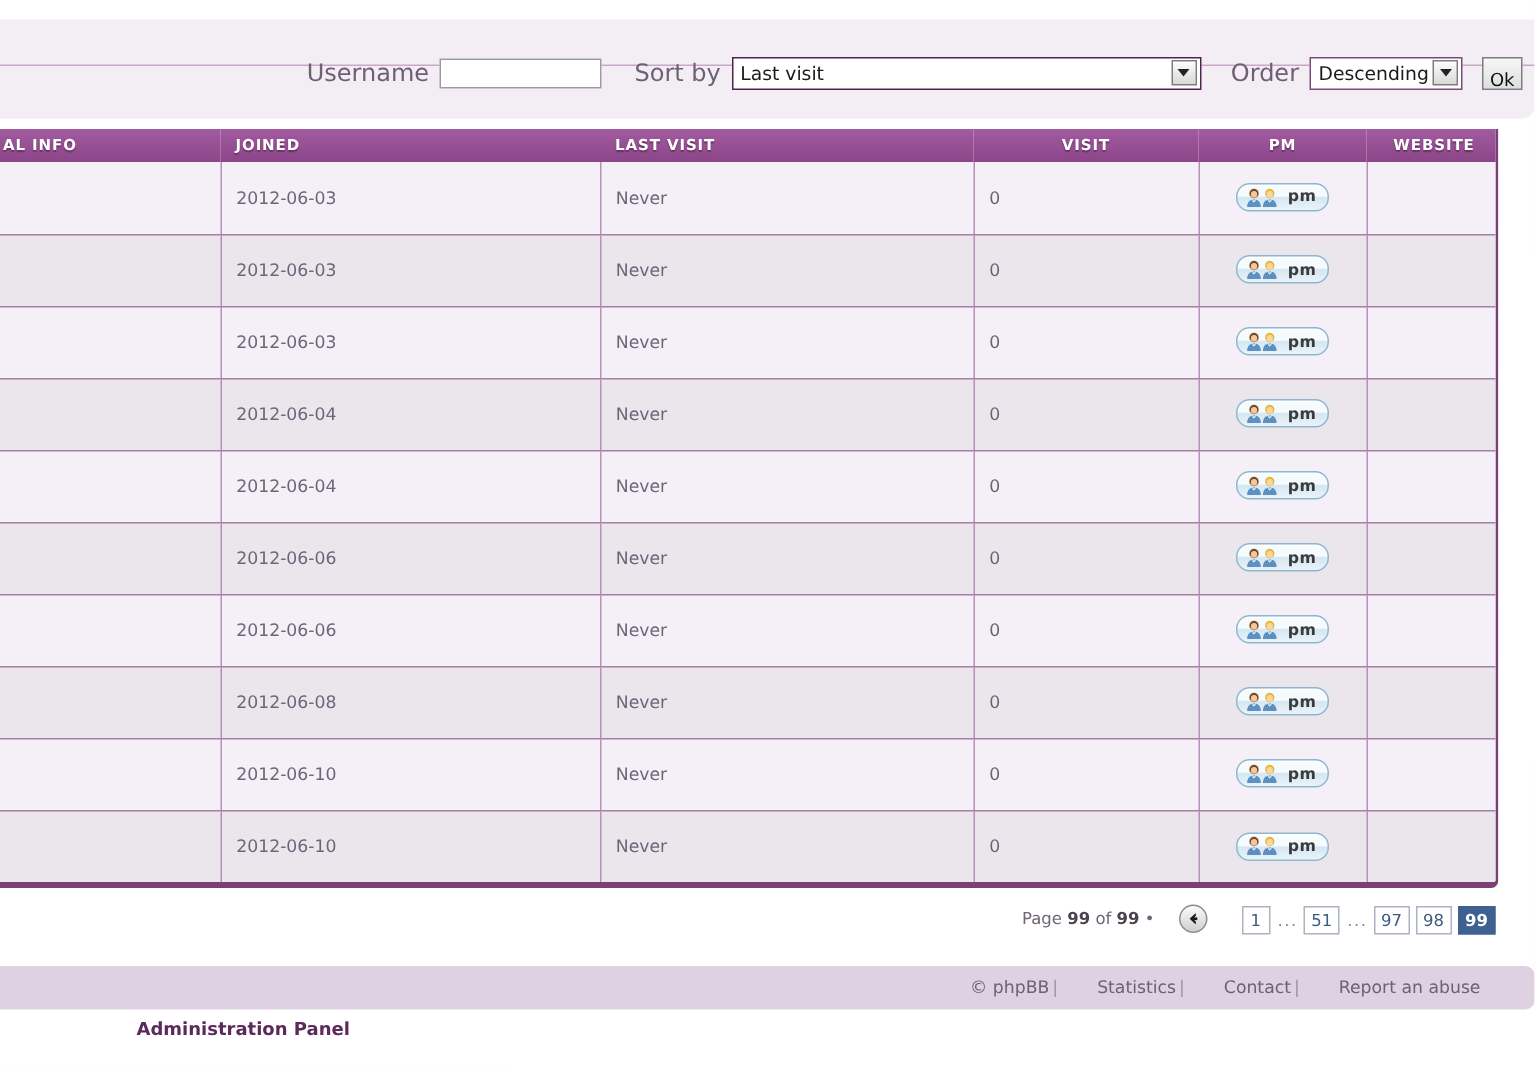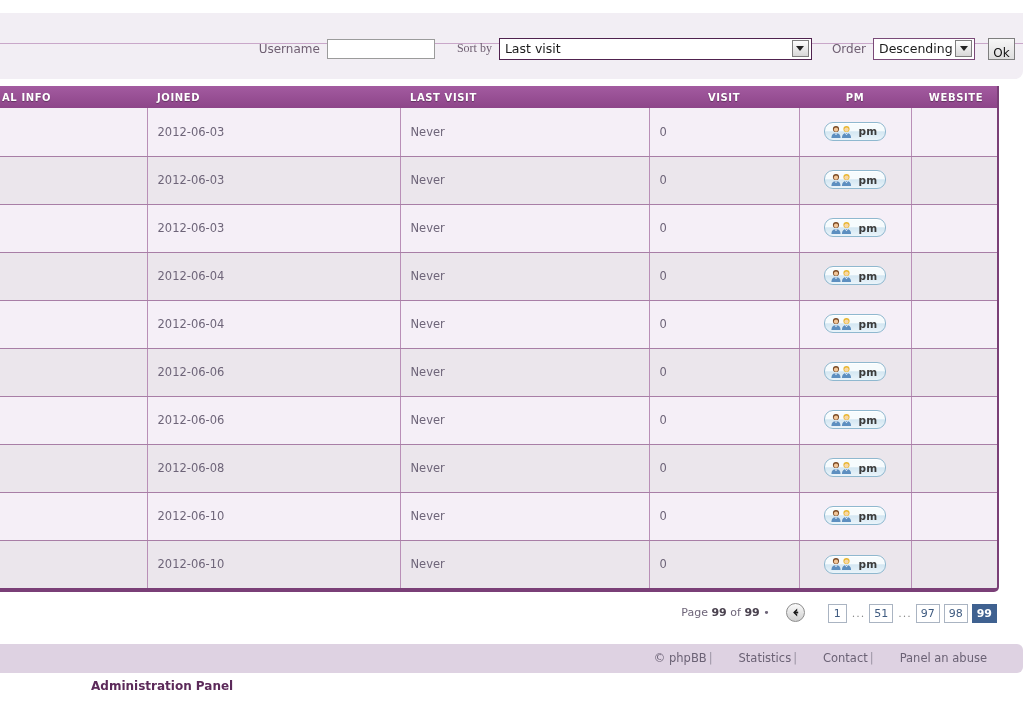--- a/index.html
+++ b/index.html
@@ -36,26 +36,26 @@
     position: absolute;
     left: 0; top: 31px;
     width: 1023px; height: 35px;
     display: flex;
     align-items: center;
     justify-content: flex-end;
     padding-right: 8px;
     gap: 0;
   }
   .f-label {
-    font-size: 12px;
+    font-size: 16px;
     color: #6f5f72;
     padding: 0 7px 0 0;
     white-space: nowrap;
   }
-  .f-label.sortby { padding-left: 22px; font-family: Liberation Serif, serif; }
+  .f-label.sortby { padding-left: 22px; }
   .f-label.order  { padding-left: 20px; }
 
   input.text-input {
     width: 108px; height: 20px;
     border: 1px solid #9b9b9b;
     background: #fff;
     font-family: "DejaVu Sans", "Liberation Sans", sans-serif;
     font-size: 12px;
     color: #222;
     padding: 0 3px;
@@ -553,18 +553,18 @@
       <svg width="11" height="11" viewBox="0 0 11 11" aria-hidden="true">
         <path d="M7.2 1.6 L3.1 5.5 L7.2 9.4 L7.2 7.3 L5.1 5.5 L7.2 3.7 Z" fill="#1a1a1a"></path>
         <rect x="4.2" y="4.6" width="4" height="1.8" fill="#1a1a1a"></rect>
       </svg>
     </span>
     <span id="pagenums"><span class="pg">1</span><span class="pg-dots">...</span><span class="pg">51</span><span class="pg-dots">...</span><span class="pg">97</span><span class="pg">98</span><span class="pg active">99</span></span>
   </div>
 
   <div class="footer-bar"></div>
   <div class="footer-links">
-    <span>© phpBB</span><span class="sep">|</span><a href="#">Statistics</a><span class="sep">|</span><a href="#">Contact</a><span class="sep">|</span><a href="#">Panel an abuse</a>
+    <span>© phpBB</span><span class="sep">|</span><a href="#">Statistics</a><span class="sep">|</span><a href="#">Contact</a><span class="sep">|</span><a href="#">Report an abuse</a>
   </div>
 
   <div class="admin-panel">Administration Panel</div>
 
 </div>
 
 </body></html>

